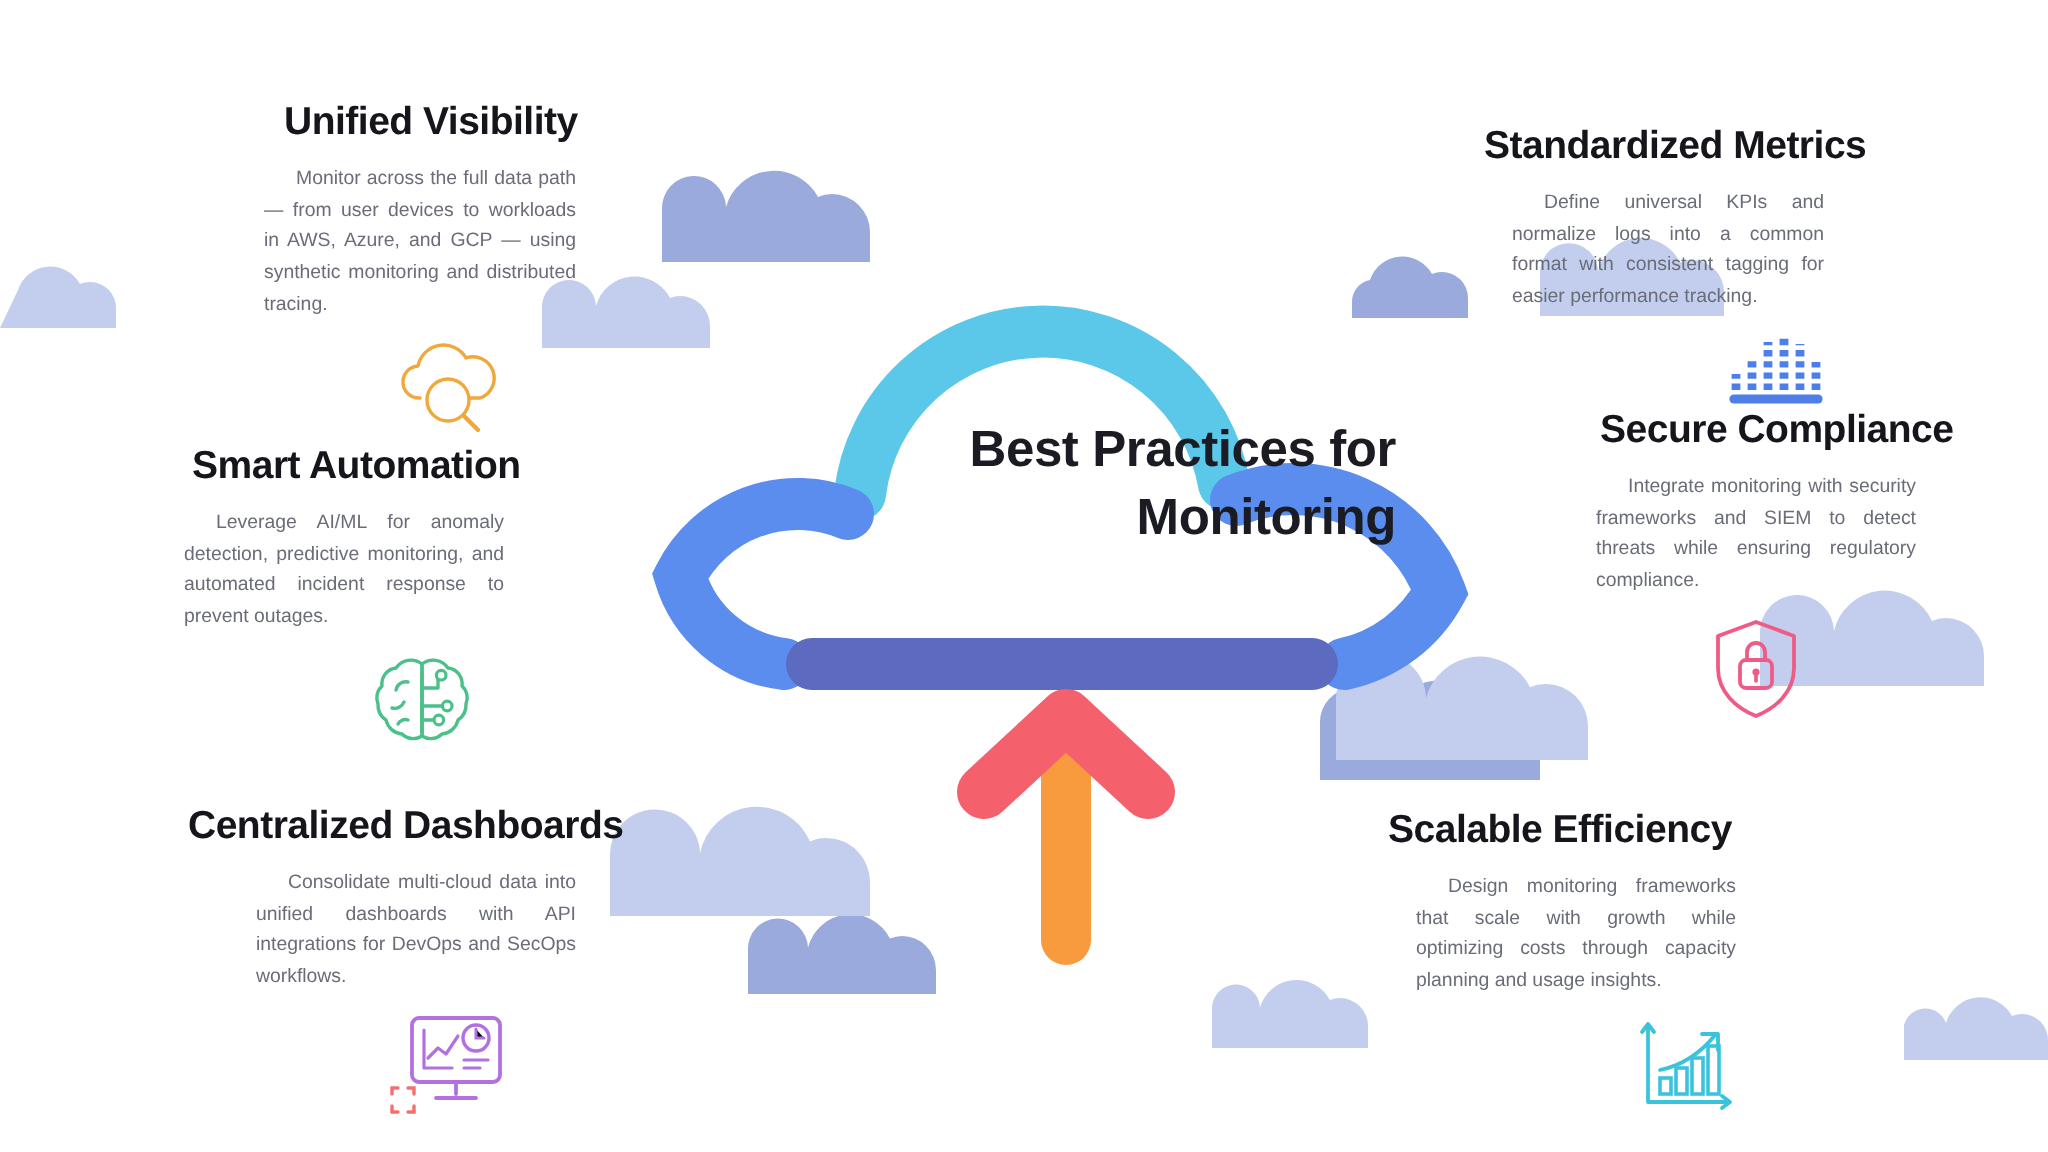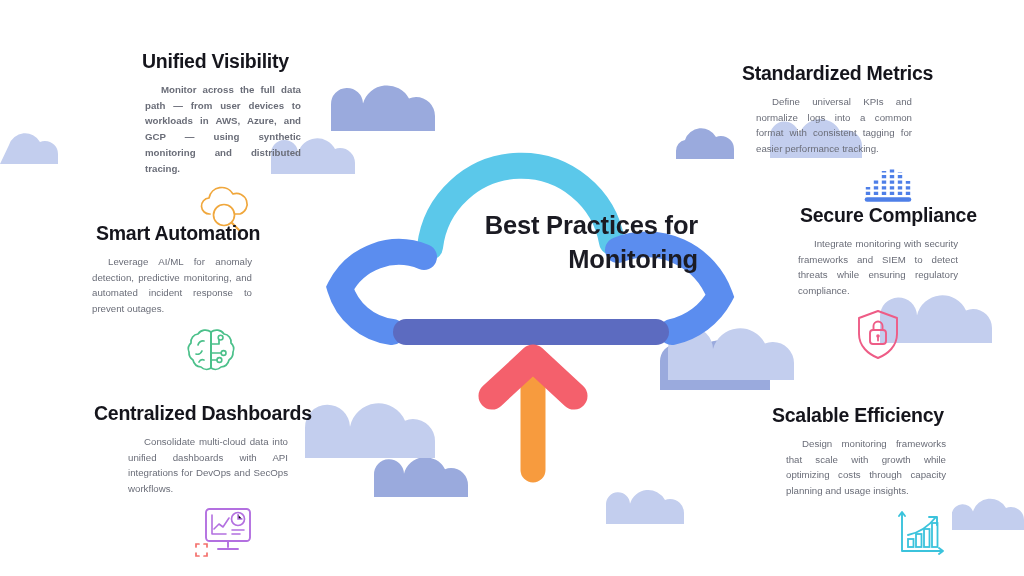--- a/index.html
+++ b/index.html
@@ -83,40 +83,40 @@
   .icon-wrap {
     margin-top: 4px;
     height: 62px;
     position: relative;
   }
   .icon-wrap svg { position: absolute; }
 
   
   #b-unified       { left: 92px;  top: 44px;  width: 196px; }
   #b-unified .heading { padding-left: 44px; }
-  #b-unified .body  { width: 156px; margin-left: 53px; font-weight: bold; }
+  #b-unified .body  { width: 156px; margin-left: 40px; }
   #b-unified .icon-wrap svg { left: 102px; top: 2px; }
 
   #b-metrics       { left: 736px; top: 56px;  width: 196px; }
   #b-metrics .body { width: 156px; margin-left: 20px; }
   #b-metrics .icon-wrap svg { left: 124px; top: 0px; }
 
   #b-smart         { left: 90px;  top: 216px; width: 168px; }
   #b-smart .body   { width: 160px; margin-left: 2px; }
   #b-smart .icon-wrap svg { left: 92px; top: 2px; }
 
   #b-secure        { left: 794px; top: 198px; width: 166px; }
   #b-secure .body  { width: 160px; margin-left: 4px; }
   #b-secure .icon-wrap svg { left: 58px; top: 2px; }
 
   #b-dash          { left: 88px;  top: 396px; width: 212px; }
   #b-dash .body    { width: 160px; margin-left: 40px; }
   #b-dash .icon-wrap svg { left: 104px; top: 2px; }
 
-  #b-scalable      { left: 766px; top: 398px; width: 196px; }
+  #b-scalable      { left: 688px; top: 398px; width: 196px; }
   #b-scalable .body{ width: 160px; margin-left: 20px; }
   #b-scalable .icon-wrap svg { left: 126px; top: 6px; }
 </style>
 </head>
 <body>
 
 <div class="stage">
 
   <svg class="clouds" viewBox="0 0 1024 576" width="1024" height="576">
 

